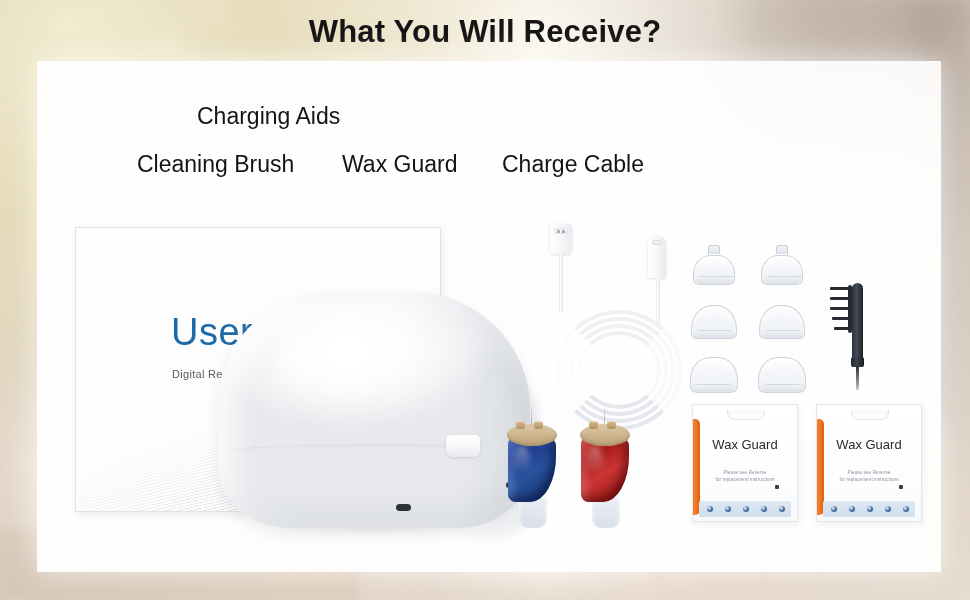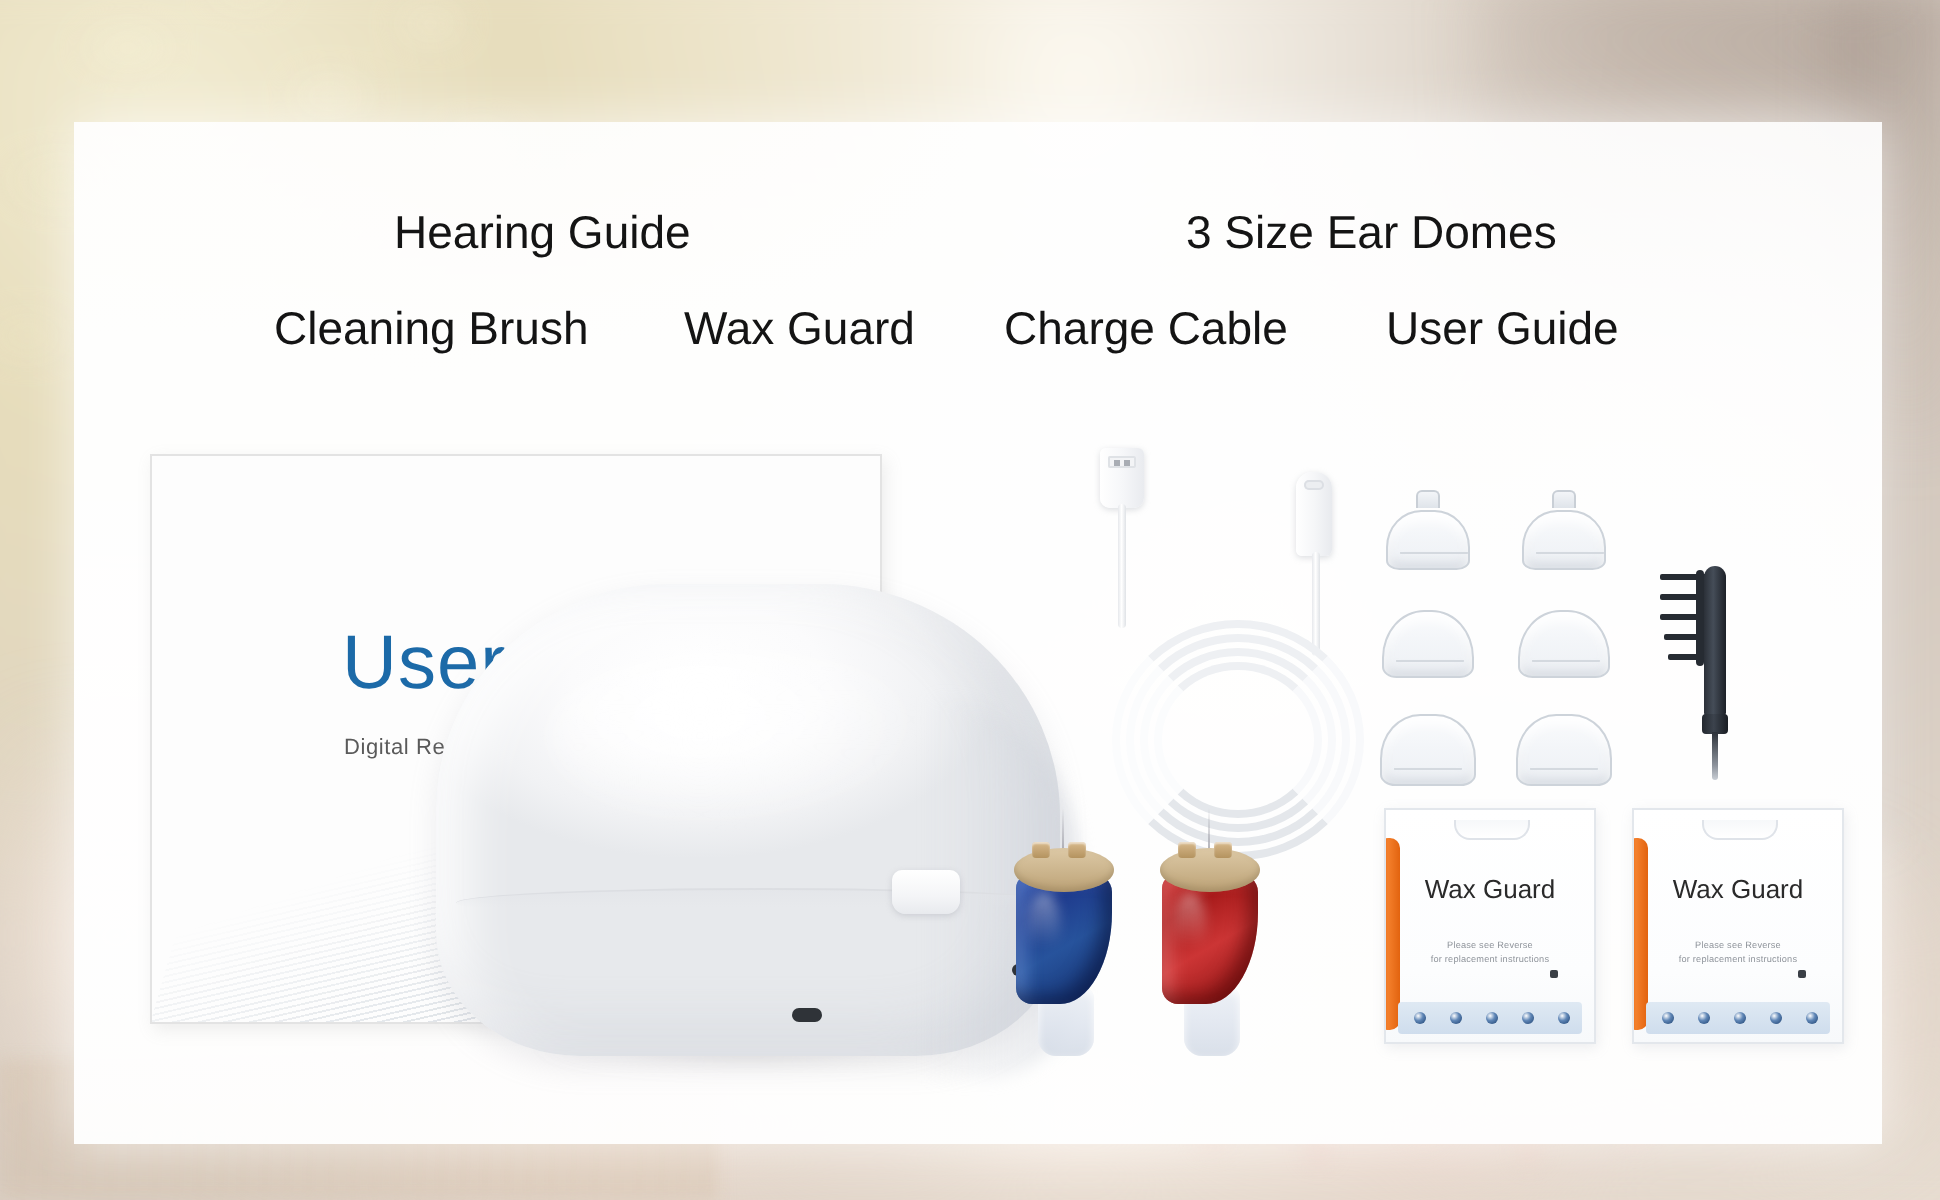--- a/index.html
+++ b/index.html
@@ -519,35 +519,34 @@
   <div class="bg-base">
     <div class="bg-l1"></div>
     <div class="bg-l2"></div>
     <div class="bg-foliage"></div>
     <div class="bg-dark-r"></div>
     <div class="bg-vert-bar"></div>
     <div class="bg-wood"></div>
     <div class="bg-bokeh"></div>
   </div>
 
+  <div class="headline">What You Will Receive?</div>
 
   <div class="panel">
 
     <div class="labels">
 
       <div class="label-row" style="top:0px;">
-        <span class="lbl" style="left:160px;">Hearing Guide</span>
-        <span class="lbl" style="left:556px;">3 Size Ear Domes</span>
+        <span class="lbl" style="left:160px;">Charging Aids</span>
       </div>
 
       <div class="label-row" style="top:48px;padding-left:16px;">
         <span class="lbl" style="left:100px;">Cleaning Brush</span>
         <span class="lbl" style="left:305px;">Wax Guard</span>
         <span class="lbl" style="left:465px;">Charge Cable</span>
-        <span class="lbl" style="left:656px;">User Guide</span>
       </div>
 
     </div>
   </div>
 
   <div class="manual">
     <div class="manual-fan"></div>
     <div class="manual-title">User M</div>
     <div class="manual-sub">Digital Rech</div>
   </div>

